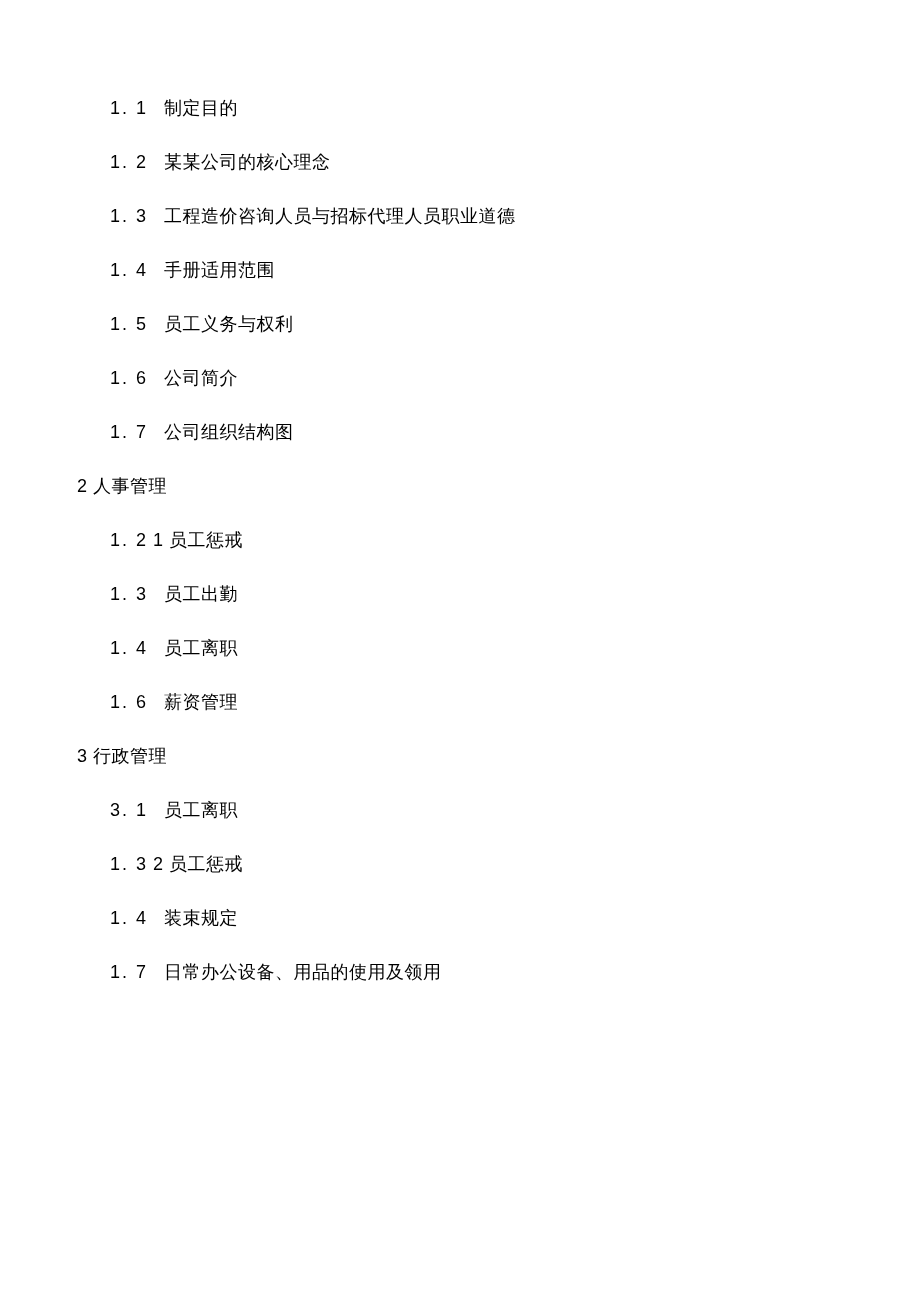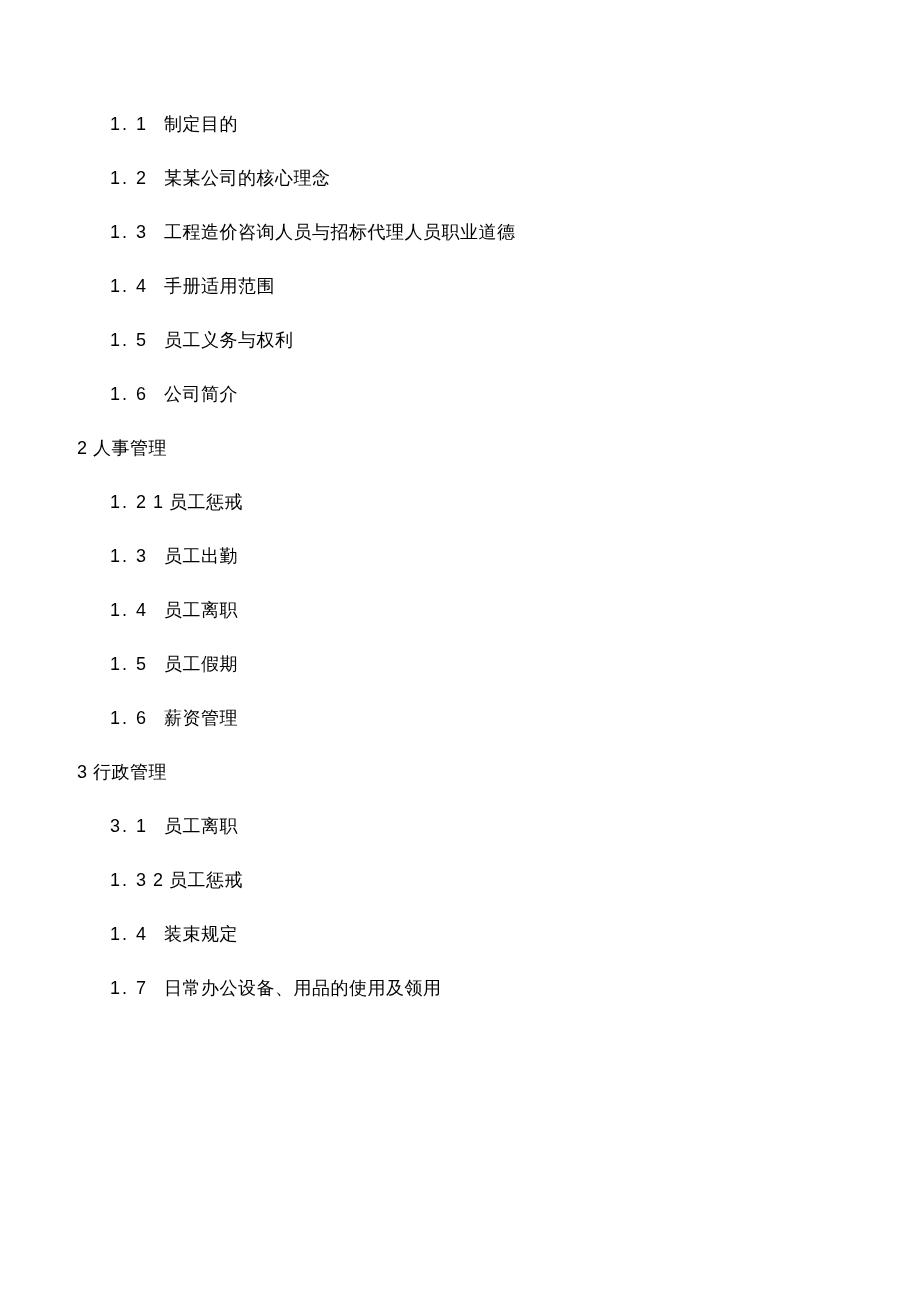--- a/index.html
+++ b/index.html
@@ -9,21 +9,20 @@
       height: 1301px;
       background: #ffffff;
       font-family: "SimSun", "宋体", serif;
       font-size: 18px;
       color: #000000;
       line-height: 1;
     }
     .content {
       padding-top: 99px;
       padding-left: 110px;
-      margin-top: 16px;
     }
     .sub-item {
       margin-bottom: 36px;
       letter-spacing: 0.5px;
     }
     .section-header {
       margin-left: -33px;
       margin-bottom: 36px;
       letter-spacing: 0.5px;
     }
@@ -47,24 +46,24 @@
 </head>
 <body>
 
 <div class="content">
     <div class="sub-item"><span class="num-part">1. 1</span><span class="spacer"></span><span class="text">制定目的</span></div>
     <div class="sub-item"><span class="num-part">1. 2</span><span class="spacer"></span><span class="text">某某公司的核心理念</span></div>
     <div class="sub-item"><span class="num-part">1. 3</span><span class="spacer"></span><span class="text">工程造价咨询人员与招标代理人员职业道德</span></div>
     <div class="sub-item"><span class="num-part">1. 4</span><span class="spacer"></span><span class="text">手册适用范围</span></div>
     <div class="sub-item"><span class="num-part">1. 5</span><span class="spacer"></span><span class="text">员工义务与权利</span></div>
     <div class="sub-item"><span class="num-part">1. 6</span><span class="spacer"></span><span class="text">公司简介</span></div>
+    <div class="sub-item"><span class="num-part">1. 7</span><span class="spacer"></span><span class="text">公司组织结构图</span></div>
     <div class="section-header"><span class="num">2 </span><span class="text">人事管理</span></div>
     <div class="sub-item"><span class="num-part">1. 2</span><span>  </span><span class="num">1 </span><span class="text">员工惩戒</span></div>
     <div class="sub-item"><span class="num-part">1. 3</span><span class="spacer"></span><span class="text">员工出勤</span></div>
     <div class="sub-item"><span class="num-part">1. 4</span><span class="spacer"></span><span class="text">员工离职</span></div>
-    <div class="sub-item"><span class="num-part">1. 5</span><span class="spacer"></span><span class="text">员工假期</span></div>
     <div class="sub-item"><span class="num-part">1. 6</span><span class="spacer"></span><span class="text">薪资管理</span></div>
     <div class="section-header"><span class="num">3 </span><span class="text">行政管理</span></div>
     <div class="sub-item"><span class="num-part">3. 1</span><span class="spacer"></span><span class="text">员工离职</span></div>
     <div class="sub-item"><span class="num-part">1. 3</span><span>  </span><span class="num">2 </span><span class="text">员工惩戒</span></div>
     <div class="sub-item"><span class="num-part">1. 4</span><span class="spacer"></span><span class="text">装束规定</span></div>
     <div class="sub-item"><span class="num-part">1. 7</span><span class="spacer"></span><span class="text">日常办公设备、用品的使用及领用</span></div>
   </div>
 
 </body></html>

